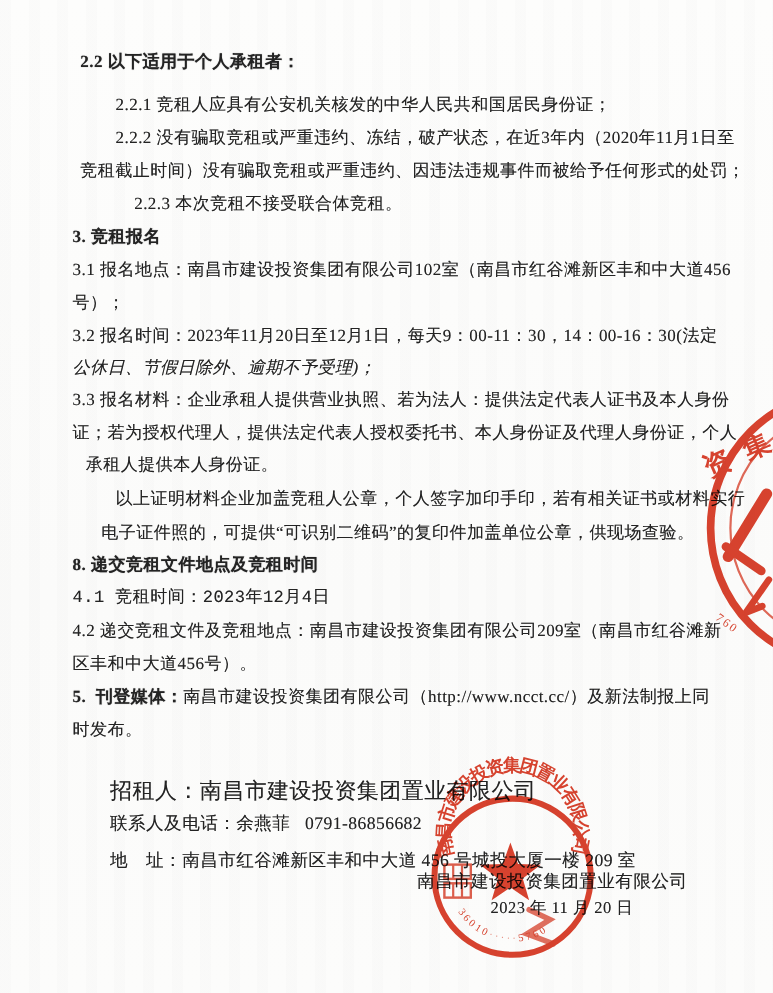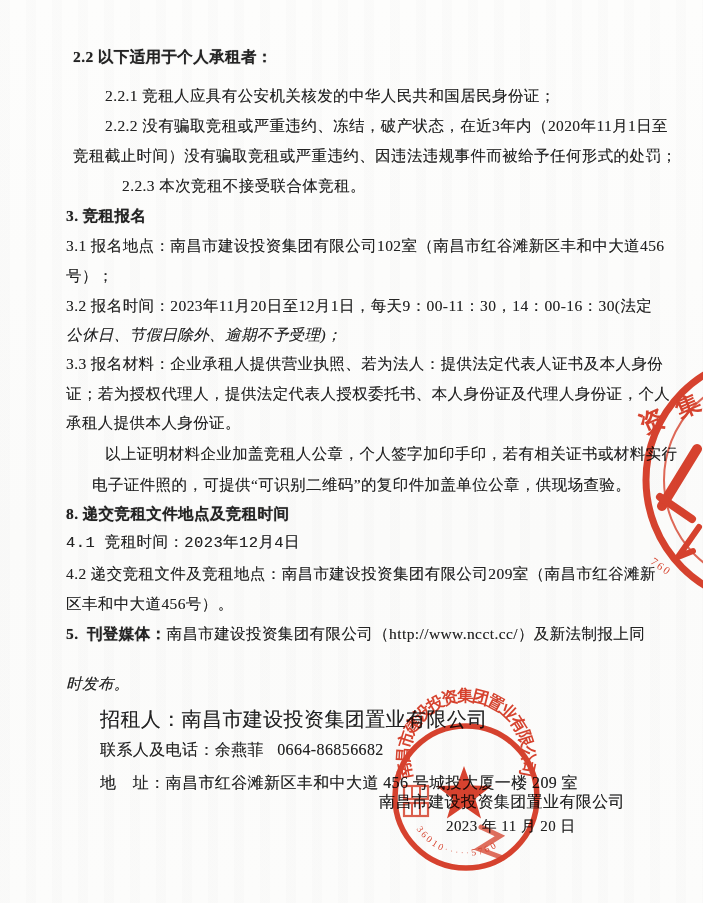--- a/index.html
+++ b/index.html
@@ -48,31 +48,31 @@
       <div class="line" style="left: 105px; top: 116px;"><span>2.2.2 没有骗取竞租或严重违约、冻结，破产状态，在近3年内（2020年11月1日至</span></div>
       <div class="line" style="left: 73px; top: 146px;"><span>竞租截止时间）没有骗取竞租或严重违约、因违法违规事件而被给予任何形式的处罚；</span></div>
       <div class="line" style="left: 105px; top: 176px; margin-left: 17px;"><span>2.2.3 本次竞租不接受联合体竞租。</span></div>
       <div class="line" style="left: 66px; top: 206px;"><span class="b">3. 竞租报名</span></div>
       <div class="line" style="left: 66px; top: 236px;"><span>3.1 报名地点：南昌市建设投资集团有限公司102室（南昌市红谷滩新区丰和中大道456</span></div>
       <div class="line" style="left: 66px; top: 266px;"><span>号）；</span></div>
       <div class="line" style="left: 66px; top: 296px;"><span>3.2 报名时间：2023年11月20日至12月1日，每天9：00-11：30，14：00-16：30(法定</span></div>
       <div class="line" style="left: 66px; top: 325px; font-style: italic;"><span>公休日、节假日除外、逾期不予受理)；</span></div>
       <div class="line" style="left: 66px; top: 354px;"><span>3.3 报名材料：企业承租人提供营业执照、若为法人：提供法定代表人证书及本人身份</span></div>
       <div class="line" style="left: 66px; top: 384px;"><span>证；若为授权代理人，提供法定代表人授权委托书、本人身份证及代理人身份证，个人</span></div>
-      <div class="line" style="left: 66px; top: 413px;"><span>承租人提供本人身份证。</span></div>
+      <div class="line" style="left: 78px; top: 413px;"><span>承租人提供本人身份证。</span></div>
       <div class="line" style="left: 105px; top: 444px;"><span>以上证明材料企业加盖竞租人公章，个人签字加印手印，若有相关证书或材料实行</span></div>
       <div class="line" style="left: 92px; top: 475px;"><span>电子证件照的，可提供“可识别二维码”的复印件加盖单位公章，供现场查验。</span></div>
       <div class="line" style="left: 66px; top: 504px;"><span class="b">8. 递交竞租文件地点及竞租时间</span></div>
       <div class="line" style="left: 66px; top: 534px; font-family: Liberation Mono, monospace;"><span>4.1 竞租时间：2023年12月4日</span></div>
       <div class="line" style="left: 66px; top: 564px; text-align: right;"><span>4.2 递交竞租文件及竞租地点：南昌市建设投资集团有限公司209室（南昌市红谷滩新</span></div>
       <div class="line" style="left: 66px; top: 594px;"><span>区丰和中大道456号）。</span></div>
       <div class="line" style="left: 66px; top: 624px;"><span class="b">5.  刊登媒体：</span><span>南昌市建设投资集团有限公司（http://www.ncct.cc/）及新法制报上同</span></div>
-      <div class="line" style="left: 66px; top: 674px; font-style: italic;"><span>时发布。</span></div>
+      <div class="line" style="left: 66px; top: 654px;"><span>时发布。</span></div>
       <div class="line" style="left: 100px; top: 707px; font-size: 20px;"><span>招租人：南昌市建设投资集团置业有限公司</span></div>
-      <div class="line" style="left: 100px; top: 740px; font-size: 16px;"><span>联系人及电话：余燕菲   0664-86856682</span></div>
+      <div class="line" style="left: 100px; top: 740px; font-size: 16px;"><span>联系人及电话：余燕菲   0791-86856682</span></div>
       <div class="line" style="left: 100px; top: 773px; font-size: 16px;"><span>地　址：南昌市红谷滩新区丰和中大道 456 号城投大厦一楼 209 室</span></div>
       <div class="line" style="left: 379px; top: 792px; font-size: 16px;"><span>南昌市建设投资集团置业有限公司</span></div>
       <div class="line" style="left: 446px; top: 817px; font-size: 15px;"><span>2023 年 11 月 20 日</span></div>
     </div>
 
   <svg class="seal-layer" viewBox="0 0 703 903" width="703" height="903" xmlns="http://www.w3.org/2000/svg">
     <defs>
       <path id="arcTop" d="M 412.4 777.5 A 57 57 0 1 1 519.6 777.5" fill="none"></path>
       <path id="arcBottom" d="M 412.5 821.9 A 59 59 0 0 0 519.5 821.9" fill="none"></path>
     </defs>

